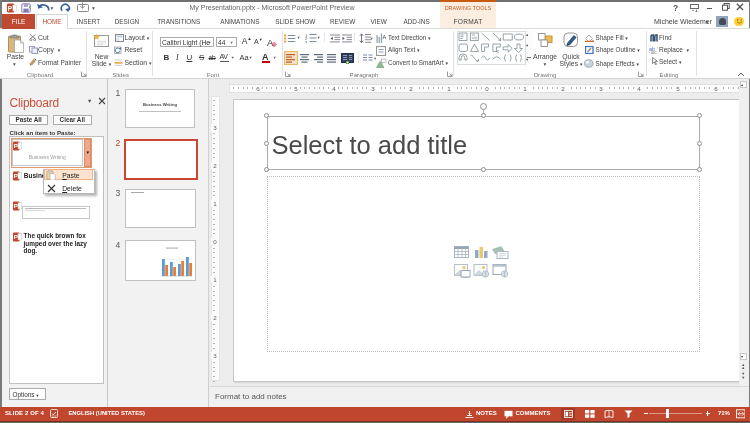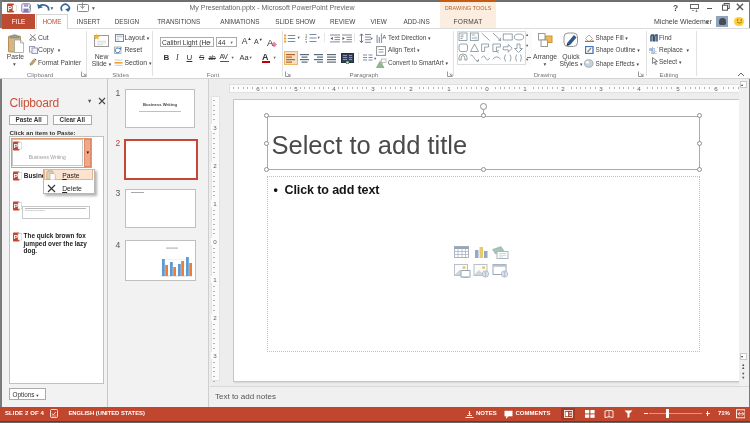--- a/index.html
+++ b/index.html
@@ -510,21 +510,20 @@
 <div class="ab" style="left:480px;top:102.5px;width:7px;height:7px;background:#fff;border:1px solid #8f8f8f;border-radius:50%"></div>
 <div class="hd" style="left:264px;top:113px"></div>
 <div class="hd" style="left:481px;top:113px"></div>
 <div class="hd" style="left:697px;top:113px"></div>
 <div class="hd" style="left:264px;top:140.5px"></div>
 <div class="hd" style="left:697px;top:140.5px"></div>
 <div class="hd" style="left:264px;top:167px"></div>
 <div class="hd" style="left:481px;top:167px"></div>
 <div class="hd" style="left:697px;top:167px"></div>
 <div class="ab" style="left:267px;top:176px;width:433px;height:176px;border:1px dotted #c0c0c0"></div>
-<div class="tx" style="left:273.5px;top:182.5px;font-size:12.5px;color:#141414;font-weight:bold;letter-spacing:-0.1px">•&nbsp; Click to add text</div>
 <svg class="ab" style="left:454px;top:245px" width="56" height="33">
 <g>
         <rect x="0.5" y="1.5" width="14" height="11" fill="#fff" stroke="#a8b4c2"></rect>
         <rect x="0.5" y="1.5" width="14" height="2.5" fill="#98a6b5"></rect>
         <path d="M4 4 V12.5 M8 4 V12.5 M11.5 4 V12.5 M0.5 6.5 H14.5 M0.5 9.5 H14.5" stroke="#a8b4c2" stroke-width="0.8"></path>
       </g>
 <g>
         <rect x="21" y="5" width="3.5" height="8" fill="#93a9c6"></rect>
         <rect x="25.5" y="2" width="3.5" height="11" fill="#e7c96e"></rect>
         <rect x="30" y="6" width="3.5" height="7" fill="#93a9c6"></rect>
@@ -558,21 +557,21 @@
 <div class="ab" style="left:739px;top:79px;width:9.5px;height:307px;background:#F0F0F0"></div>
 <div class="ab" style="left:739.8px;top:81.1px;width:7.4px;height:7.3px;background:#fdfdfd;border:1px solid #c8c8c8"></div>
 <div class="tx" style="left:741px;top:82.3px;font-size:4.2px;color:#444;">▴</div>
 <div class="ab" style="left:739.8px;top:352.8px;width:7.4px;height:7.3px;background:#fdfdfd;border:1px solid #c8c8c8"></div>
 <div class="tx" style="left:741px;top:354px;font-size:4.2px;color:#444;">▾</div>
 <div class="tx" style="left:741.2px;top:361.5px;font-size:4px;color:#555;">▲</div>
 <div class="tx" style="left:741.2px;top:365.3px;font-size:4px;color:#555;">▲</div>
 <div class="tx" style="left:741.2px;top:370.8px;font-size:4px;color:#555;">▼</div>
 <div class="tx" style="left:741.2px;top:374.6px;font-size:4px;color:#555;">▼</div>
 <div class="ab" style="left:209.5px;top:385.5px;width:539px;height:21.5px;background:#F0F0F0;border-top:1px solid #d8d8d8"></div>
-<div class="tx" style="left:215px;top:391.5px;font-size:8px;color:#555;">Text to add notes</div>
+<div class="tx" style="left:215px;top:391.5px;font-size:8px;color:#555;">Format to add notes</div>
 <div class="ab" style="left:0px;top:407px;width:750px;height:13.7px;background:#C0462E"></div>
 <div class="ab" style="left:0px;top:420.7px;width:750px;height:2.3px;background:#9a9a9a"></div>
 <div class="ab" style="left:0px;top:422.2px;width:750px;height:0.8px;background:#686868"></div>
 <div class="ab" style="left:0px;top:420.7px;width:750px;height:0.8px;background:#7e3020"></div>
 <div class="tx" style="left:5px;top:410px;font-size:6px;color:#fff;font-weight:bold;letter-spacing:0.1px">SLIDE 2 OF 4</div>
 <svg class="ab" style="left:50.4px;top:408.8px" width="8" height="9">
       <rect x="0.5" y="0.5" width="7" height="8" rx="1" fill="none" stroke="#fff" stroke-width="0.8"></rect>
       <path d="M2 4.5 l1.3 1.5 2.5 -3" stroke="#fff" stroke-width="0.8" fill="none"></path>
       <path d="M1.5 7 h5" stroke="#f5b8a8" stroke-width="0.8"></path>
     </svg>

